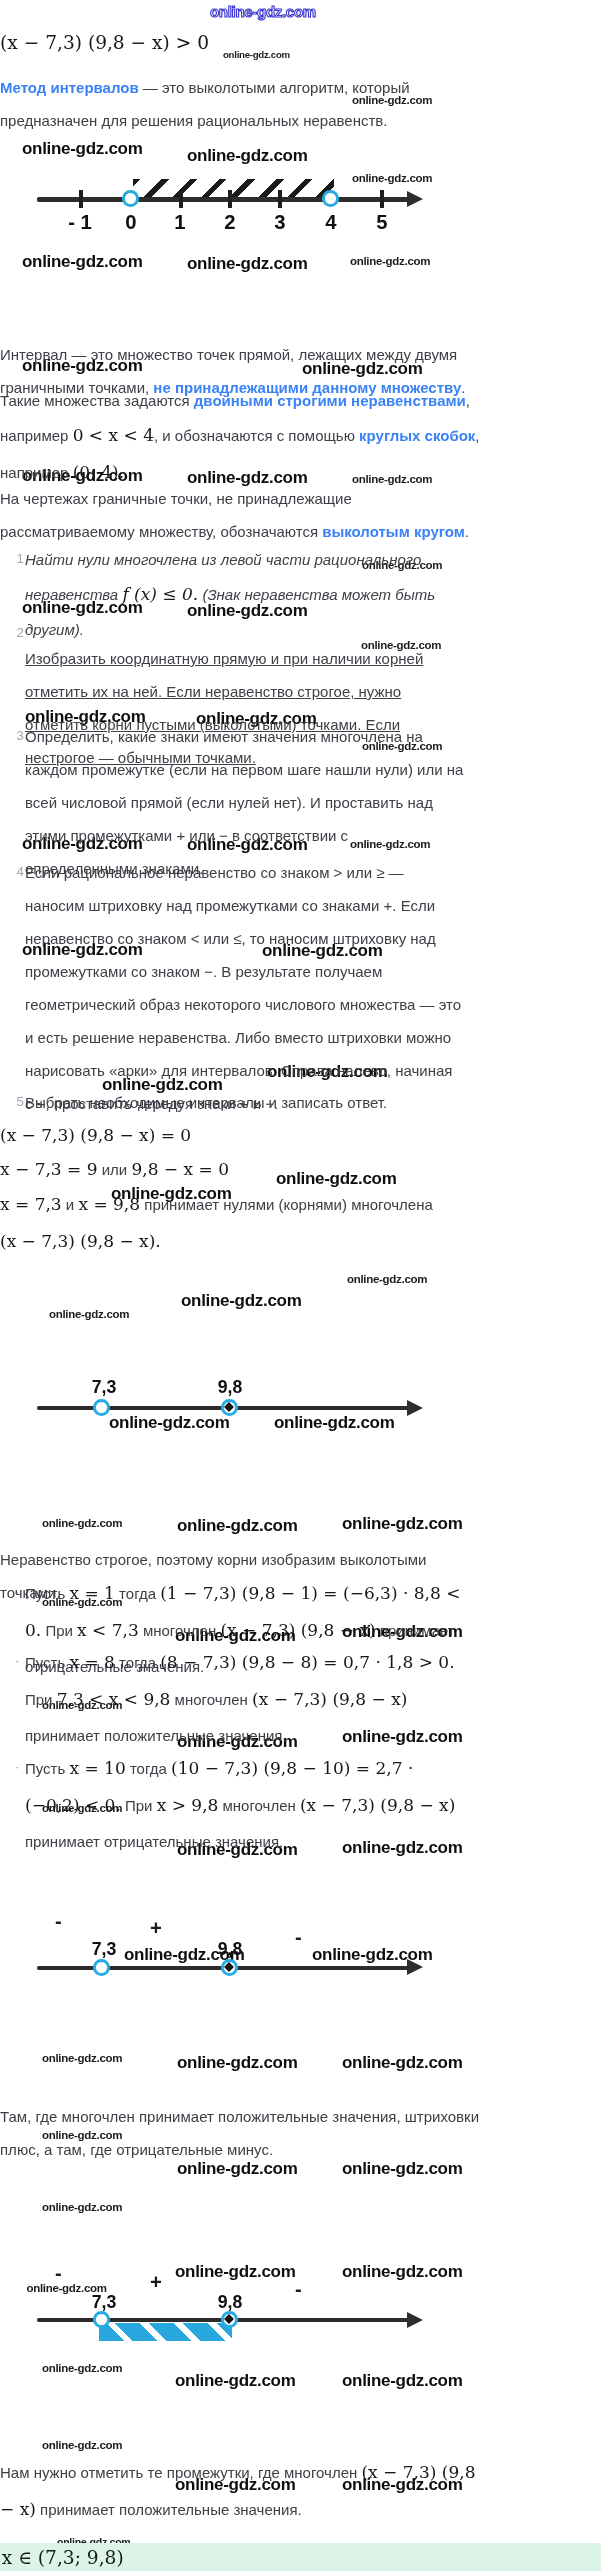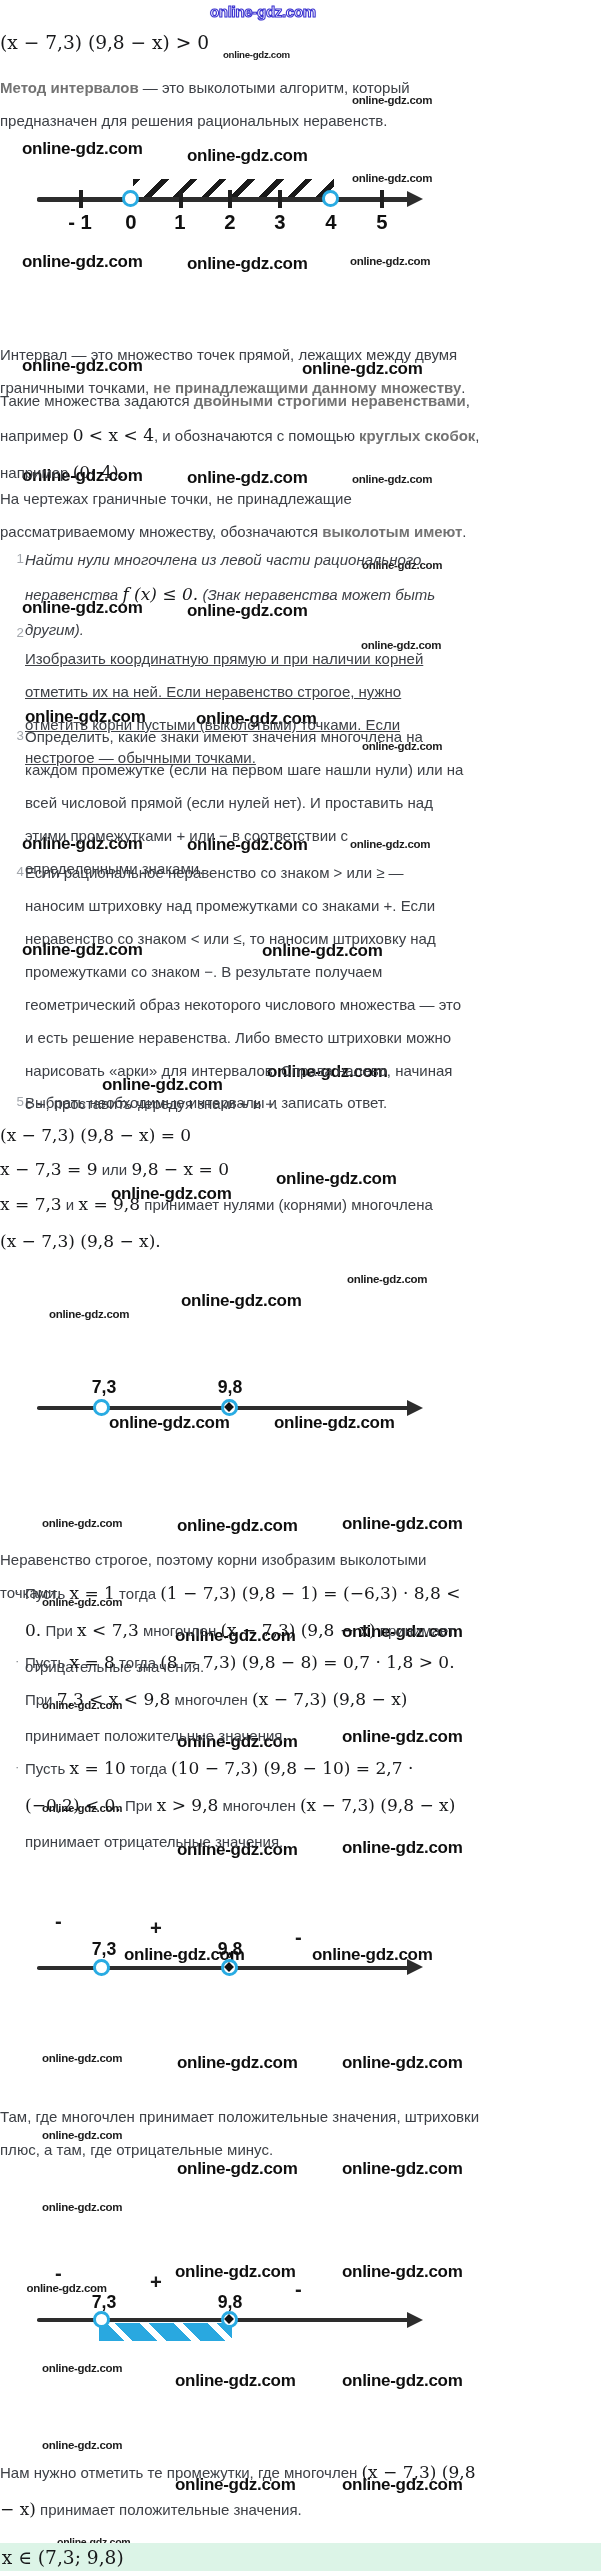--- a/index.html
+++ b/index.html
@@ -1,20 +1,20 @@
 <!DOCTYPE html>
 <html style="font-size:14px"><head>
 <meta charset="utf-8">
 <style>
   html,body { margin:0; padding:0; background:#ffffff; }
   #page { position:relative; width:601px; height:2576px; background:#ffffff;
           font-family:"Liberation Sans", sans-serif; color:#3d4046; overflow:hidden; }
 
   .blk { position:absolute; left:0; width:482px; font-size:15px; line-height:2.2; color:#3d4046; }
-  .b   { font-weight:bold; color:#737373; }
+  .b   { font-weight:bold; color:#3b82f6; }
   .math{ font-family:"DejaVu Serif", serif; font-size:17px; color:#17181a; }
   .math.lg { font-size:18.6px; }
 
   .wm { position:absolute; font-weight:bold; font-size:17px; letter-spacing:-0.3px;
         color:#0e0e0e; white-space:nowrap; line-height:1; }
   .wm.sm { font-weight:600; font-size:11.5px; color:#1c1c1c; }
   .wm.outline { font-size:15px; color:#ffffff; -webkit-text-stroke:1.1px #3d35d0;
                 text-shadow:0 0 0.9px #3d35d0; }
 
   .figure { position:absolute; left:0; width:601px; }
@@ -146,21 +146,21 @@
 
   <div class="blk" style="top:338px;">
     <span>Интервал — это множество точек прямой, лежащих между двумя граничными точками, </span><span class="b">не принадлежащими данному множеству</span><span>.</span>
   </div>
 
   <div class="blk" style="top:384px;">
     <span>Такие множества задаются </span><span class="b">двойными строгими неравенствами</span><span>, например </span><span class="math">0 &lt; x &lt; 4</span><span>, и обозначаются с помощью </span><span class="b">круглых скобок</span><span>, например </span><span class="math">(0; 4).</span>
   </div>
 
   <div class="blk" style="top:482px;">
-    <span>На чертежах граничные точки, не принадлежащие рассматриваемому множеству, обозначаются </span><span class="b">выколотым имеют</span><span>.</span>
+    <span>На чертежах граничные точки, не принадлежащие рассматриваемому множеству, обозначаются </span><span class="b">выколотым кругом</span><span>.</span>
   </div>
 
   <span class="stepnum" style="top:543px;">1</span>
   <div class="item" style="top:543px;font-style:italic;">
     <span>Найти нули многочлена из левой части рационального неравенства </span><span class="math">f (x) ≤ 0.</span><span> (Знак неравенства может быть другим).</span>
   </div>
   <span class="stepnum" style="top:617px;">2</span>
   <div class="item" style="top:642px;text-decoration:underline;">
     <span>Изобразить координатную прямую и при наличии корней отметить их на ней. Если неравенство строгое, нужно отметить корни пустыми (выколотыми) точками. Если нестрогое — обычными точками.</span>
   </div>

